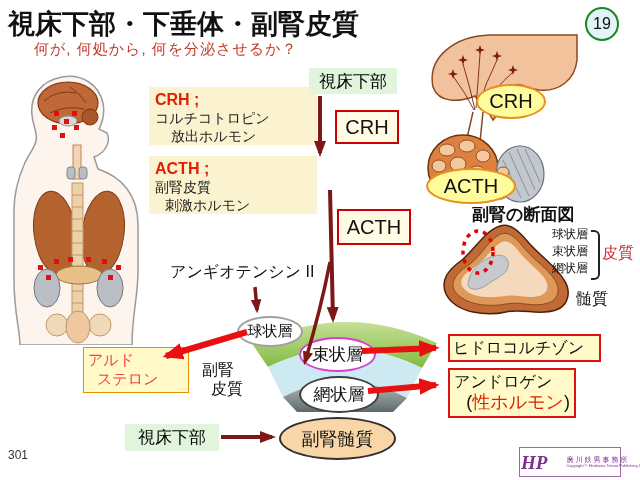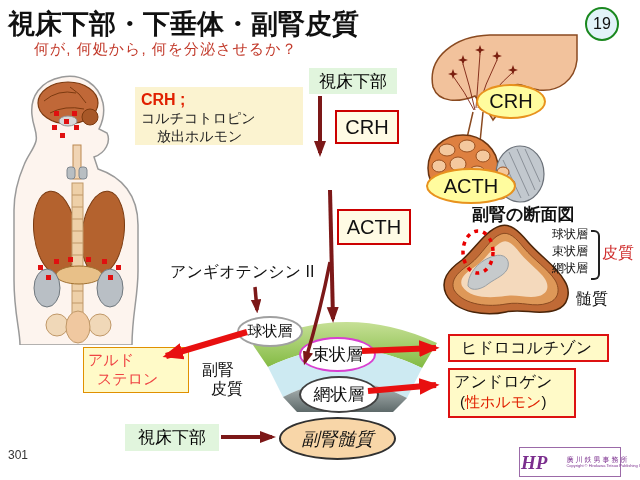--- a/index.html
+++ b/index.html
@@ -6,21 +6,21 @@
   #slide{
     position:relative;width:640px;height:480px;background:#ffffff;overflow:hidden;
     font-family:"Liberation Sans", sans-serif;color:#111;
   }
   .abs{position:absolute;}
   .title{font-size:27px;font-weight:bold;color:#111;letter-spacing:0px;white-space:nowrap;text-align:center;}
   .subtitle{font-size:15px;color:#c23a2b;white-space:nowrap;letter-spacing:1px;}
   .badge{width:30px;height:30px;border:2px solid #1a881f;border-radius:50%;
     background:#e2f3f9;display:flex;align-items:center;justify-content:center;
     font-size:16px;color:#111;}
-  .panel{background:#fbf3d0;padding:3px 6px;line-height:1.25;}
+  .panel{background:#fbf3d0;padding:3px 6px;line-height:1.25;margin-left:14px;}
   .panel .hd{color:#e02000;font-weight:bold;font-size:16px;}
   .panel .ln{color:#222;font-size:14px;white-space:nowrap;}
   .gbox{background:#e1f5dd;display:flex;align-items:center;justify-content:center;
     font-size:17px;color:#000000;white-space:nowrap;text-align:center;}
   .rbox{background:#fffbe4;border:2.5px solid #cc0000;display:flex;align-items:center;
     justify-content:center;font-size:20px;color:#111;}
   .ybox{background:#fffac8;border:2px solid #dd1111;color:#111;}
   .oval{border-radius:50%;background:#fff;display:flex;align-items:center;
     justify-content:center;white-space:nowrap;}
   .hormone-oval{border:2px solid #e8921e;background:#fffc9e;border-radius:50%;
@@ -90,20 +90,25 @@
     <circle cx="47" cy="250" r="11" fill="#f0d8b8" stroke="#c09868"></circle>
     <circle cx="90" cy="250" r="11" fill="#f0d8b8" stroke="#c09868"></circle>
     <ellipse cx="68" cy="252" rx="12" ry="16" fill="#f0c8a0" stroke="#c09868"></ellipse>
   </svg>
 
   <div class="abs panel" style="left:135px;top:87px;width:156px;height:52px;">
     <div class="hd">CRH ;</div>
     <div class="ln">コルチコトロピン</div>
     <div class="ln" style="padding-left:16px;">放出ホルモン</div>
   </div>
+  <div class="abs panel" style="left:135px;top:156px;width:156px;height:52px;">
+    <div class="hd">ACTH ;</div>
+    <div class="ln">副腎皮質</div>
+    <div class="ln" style="padding-left:10px;">刺激ホルモン</div>
+  </div>
 
   <div class="abs gbox" style="left:309px;top:68px;width:88px;height:26px;">視床下部</div>
   <div class="abs rbox" style="left:335px;top:110px;width:60px;height:30px;">CRH</div>
   <div class="abs rbox" style="left:337px;top:209px;width:70px;height:32px;">ACTH</div>
   <div class="abs" style="left:170px;top:262px;font-size:16px;white-space:nowrap;">アンギオテンシン II</div>
 
   <svg class="abs" style="left:425px;top:32px;" width="155" height="172" viewBox="0 0 155 172">
     <path d="M8,55 C2,25 30,4 65,3 L152,3 L152,28 C150,48 134,60 114,58
              C99,56 94,48 85,56 C80,62 82,68 78,75 L68,88 C62,76 56,74 50,64
              C35,70 14,72 8,55 Z" fill="#f2c29c" stroke="#8a4a20" stroke-width="1.5"></path>
@@ -179,34 +184,34 @@
           <stop offset="1" stop-color="#5e6a6a"></stop>
       </linearGradient>
     </defs>
     <path d="M10,47 Q101,2 194,45 L179,70 Q101,32 25,69 Z" fill="url(#gradGreen)"></path>
     <path d="M25,69 Q101,32 179,70 L164,100 Q101,67 40,99 Z" fill="#cdeaf2"></path>
     <path d="M40,99 Q101,67 164,100 L150,114 L54,114 Z" fill="url(#gradGray)"></path>
   </svg>
   <div class="abs oval" style="left:237px;top:316px;width:62px;height:27px;border:2px solid #a0a0a0;font-size:15px;">球状層</div>
   <div class="abs oval" style="left:299px;top:337px;width:73px;height:31px;border:2.5px solid #d83fd0;font-size:17px;">束状層</div>
   <div class="abs oval" style="left:299px;top:376px;width:76px;height:33px;border:2.5px solid #404040;font-size:17px;">網状層</div>
-  <div class="abs oval" style="left:279px;top:417px;width:113px;height:39px;border:2px solid #303030;background:#f8d6a8;font-size:18px;font-style:italic;">副腎髄質</div>
+  <div class="abs oval" style="left:279px;top:417px;width:113px;height:39px;border:2px solid #303030;background:#f8d6a8;font-size:18px;">副腎髄質</div>
   <div class="abs" style="left:202px;top:360px;font-size:16px;line-height:19px;">
     <div>副腎</div>
     <div style="padding-left:9px;">皮質</div>
   </div>
 
   <div class="abs" style="left:83px;top:347px;width:96px;height:40px;background:#fffac8;border:1.5px solid #e09000;color:#ef4444;font-size:15px;line-height:19px;padding:2px 4px;">
     <div>アルド</div>
     <div style="padding-left:9px;">ステロン</div>
   </div>
-  <div class="abs ybox" style="left:448px;top:334px;width:146px;height:24px;display:flex;align-items:center;padding-left:11px;font-size:16px;">ヒドロコルチゾン</div>
+  <div class="abs ybox" style="left:448px;top:334px;width:146px;height:24px;display:flex;align-items:center;padding-left:3px;font-size:16px;">ヒドロコルチゾン</div>
   <div class="abs ybox" style="left:448px;top:368px;width:116px;height:42px;font-size:16px;line-height:20px;padding:2px 4px;">
     <div>アンドロゲン</div>
-    <div style="padding-left:6px;font-size:15px;"><span>(</span><span style="color:#e02000;">性ホルモン</span><span>)</span></div>
+    <div style="padding-left:6px;font-size:18px;text-align:right;"><span>(</span><span style="color:#e02000;">性ホルモン</span><span>)</span></div>
   </div>
 
   <div class="abs gbox" style="left:125px;top:424px;width:94px;height:27px;">視床下部</div>
 
   <svg class="abs" style="left:0;top:0;pointer-events:none;" width="640" height="480" viewBox="0 0 640 480">
     <defs>
       <marker id="mdark" markerWidth="4" markerHeight="4" refX="3" refY="1.5" orient="auto">
         <path d="M0,0 L4,1.5 L0,3 Z" fill="#7c1818"></path>
       </marker>
       <marker id="mred" markerWidth="3.4" markerHeight="3" refX="2.8" refY="1.4" orient="auto">

